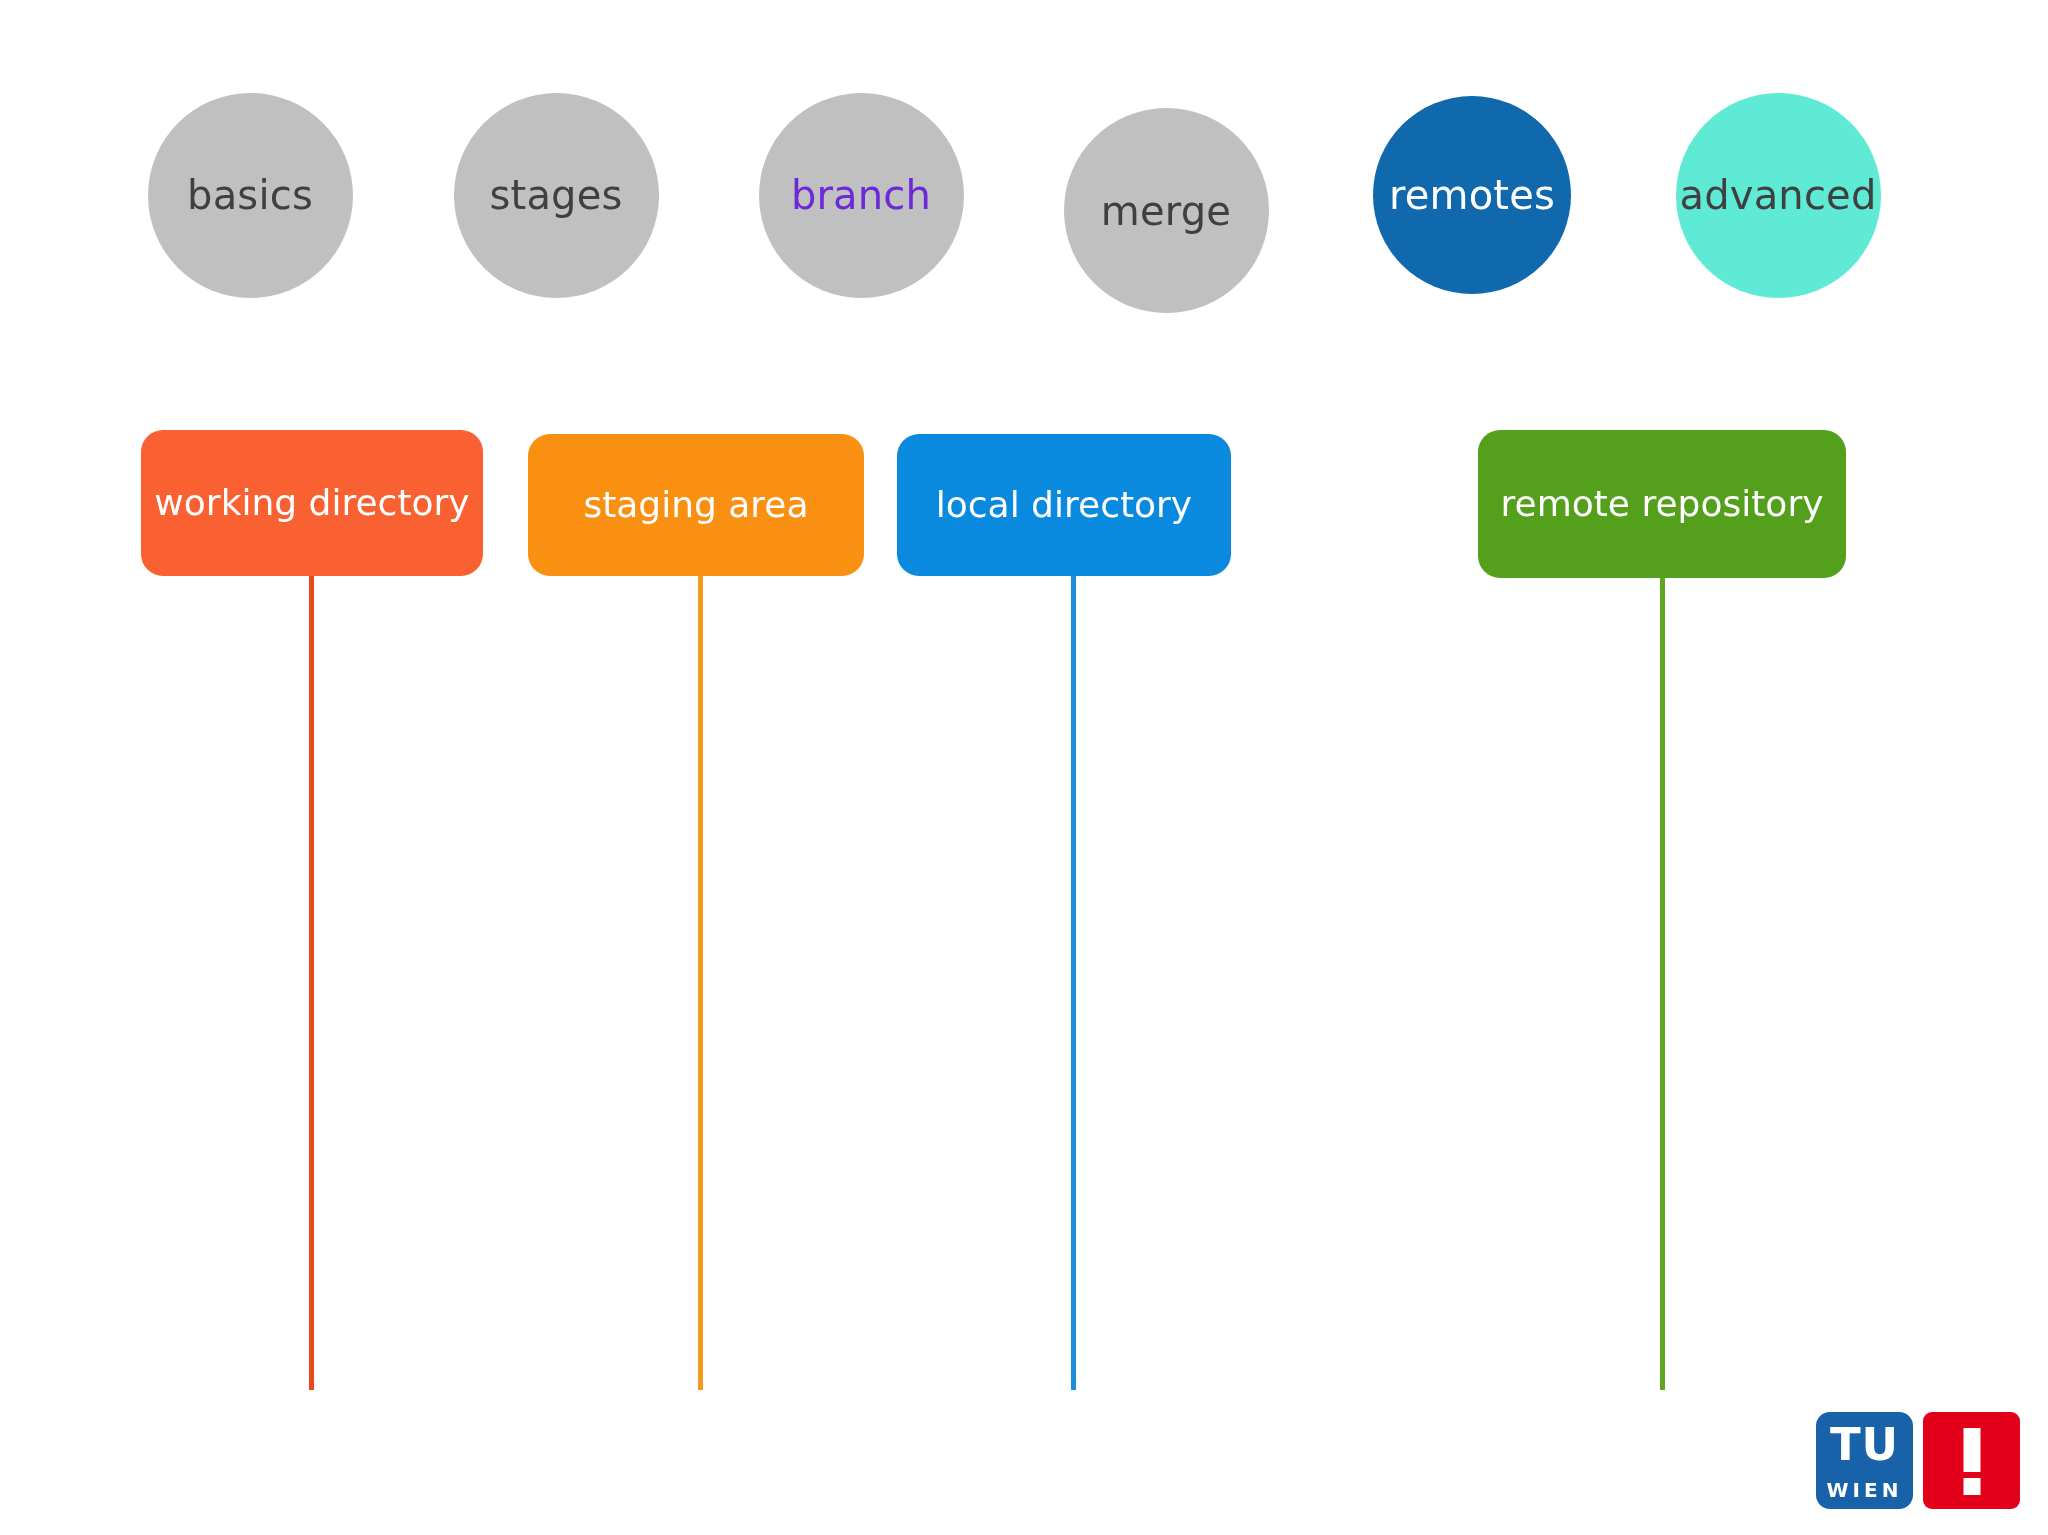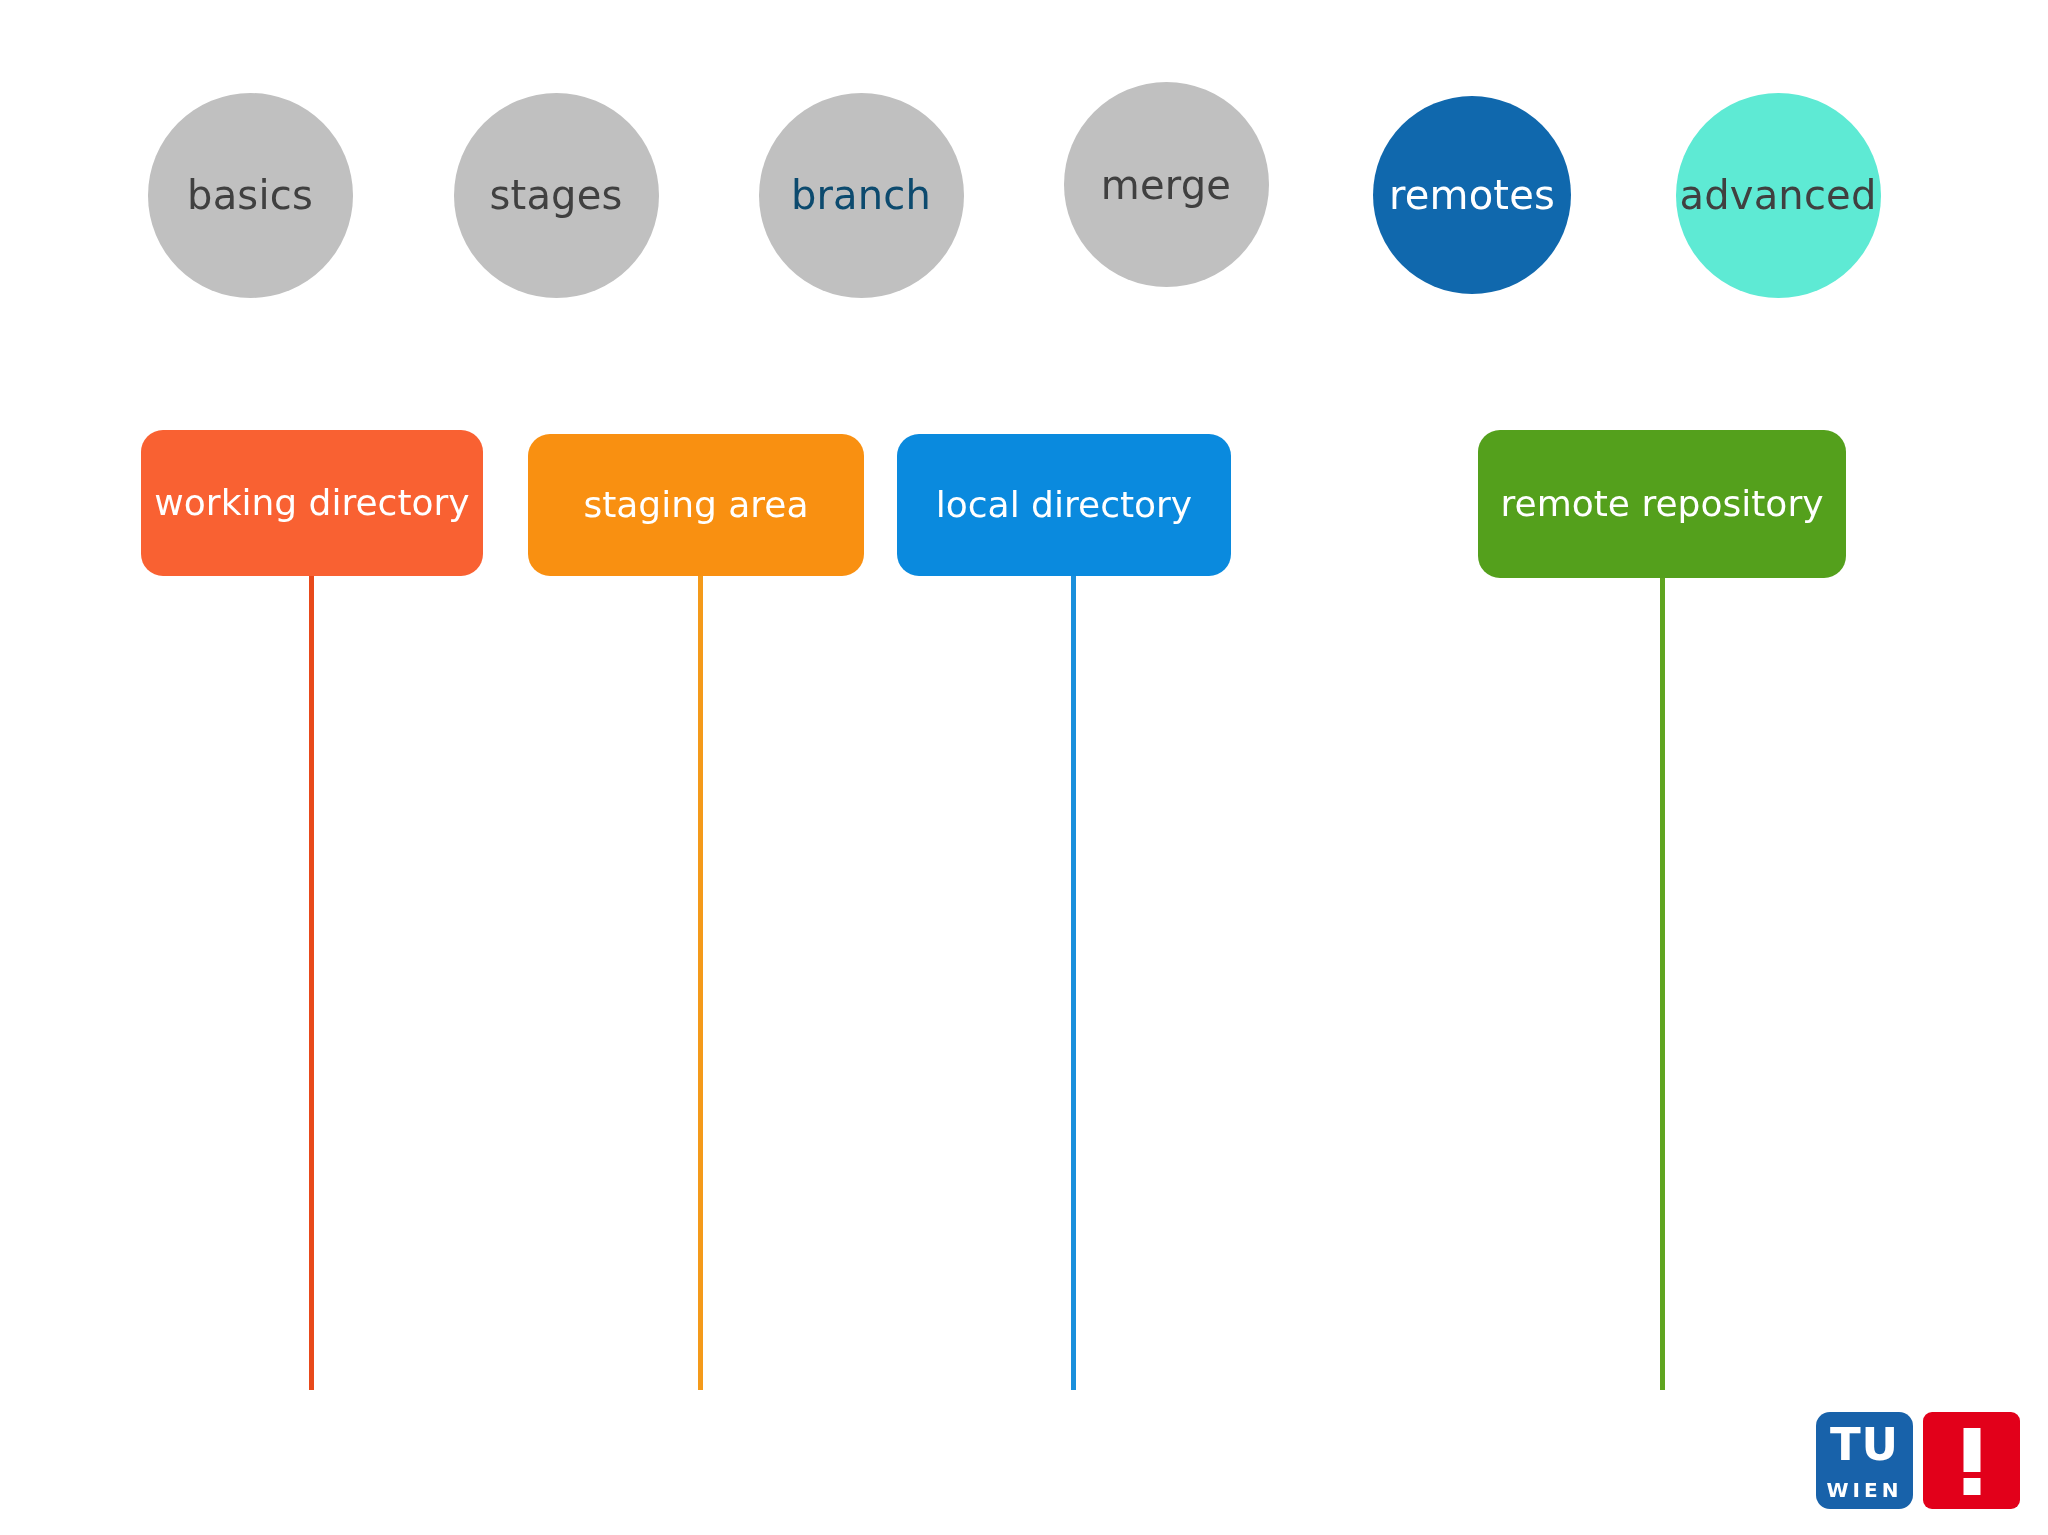--- a/index.html
+++ b/index.html
@@ -135,23 +135,23 @@
 <div id="slide">
 
   <div id="nav-circles">
       <div class="nav-circle" style="width: 205px; height: 205px; left: 147.5px; top: 92.5px; background: rgb(192, 192, 192); text-align: center;">
         <span class="nav-label" style="color: rgb(64, 64, 64);">basics</span>
       </div>
       <div class="nav-circle" style="width: 205px; height: 205px; left: 453.5px; top: 92.5px; background: rgb(192, 192, 192);">
         <span class="nav-label" style="color: rgb(64, 64, 64);">stages</span>
       </div>
       <div class="nav-circle" style="width: 205px; height: 205px; left: 758.5px; top: 92.5px; background: rgb(192, 192, 192);">
-        <span class="nav-label" style="color: #0c4a6e;">branch</span>
+        <span class="nav-label" style="color: #6d28d9;">branch</span>
       </div>
-      <div class="nav-circle" style="width: 205px; height: 205px; left: 1063.5px; top: 82px; background: rgb(192, 192, 192);">
+      <div class="nav-circle" style="width: 205px; height: 205px; left: 1063.5px; top: 108px; background: rgb(192, 192, 192);">
         <span class="nav-label" style="color: rgb(64, 64, 64);">merge</span>
       </div>
       <div class="nav-circle" style="width: 198px; height: 198px; left: 1373px; top: 96px; background: rgb(16, 104, 173);">
         <span class="nav-label" style="color: rgb(255, 255, 255);">remotes</span>
       </div>
       <div class="nav-circle" style="width: 205px; height: 205px; left: 1675.5px; top: 92.5px; background: #5eead4;">
         <span class="nav-label" style="color: rgb(64, 64, 64);">advanced</span>
       </div>
     </div>
 

